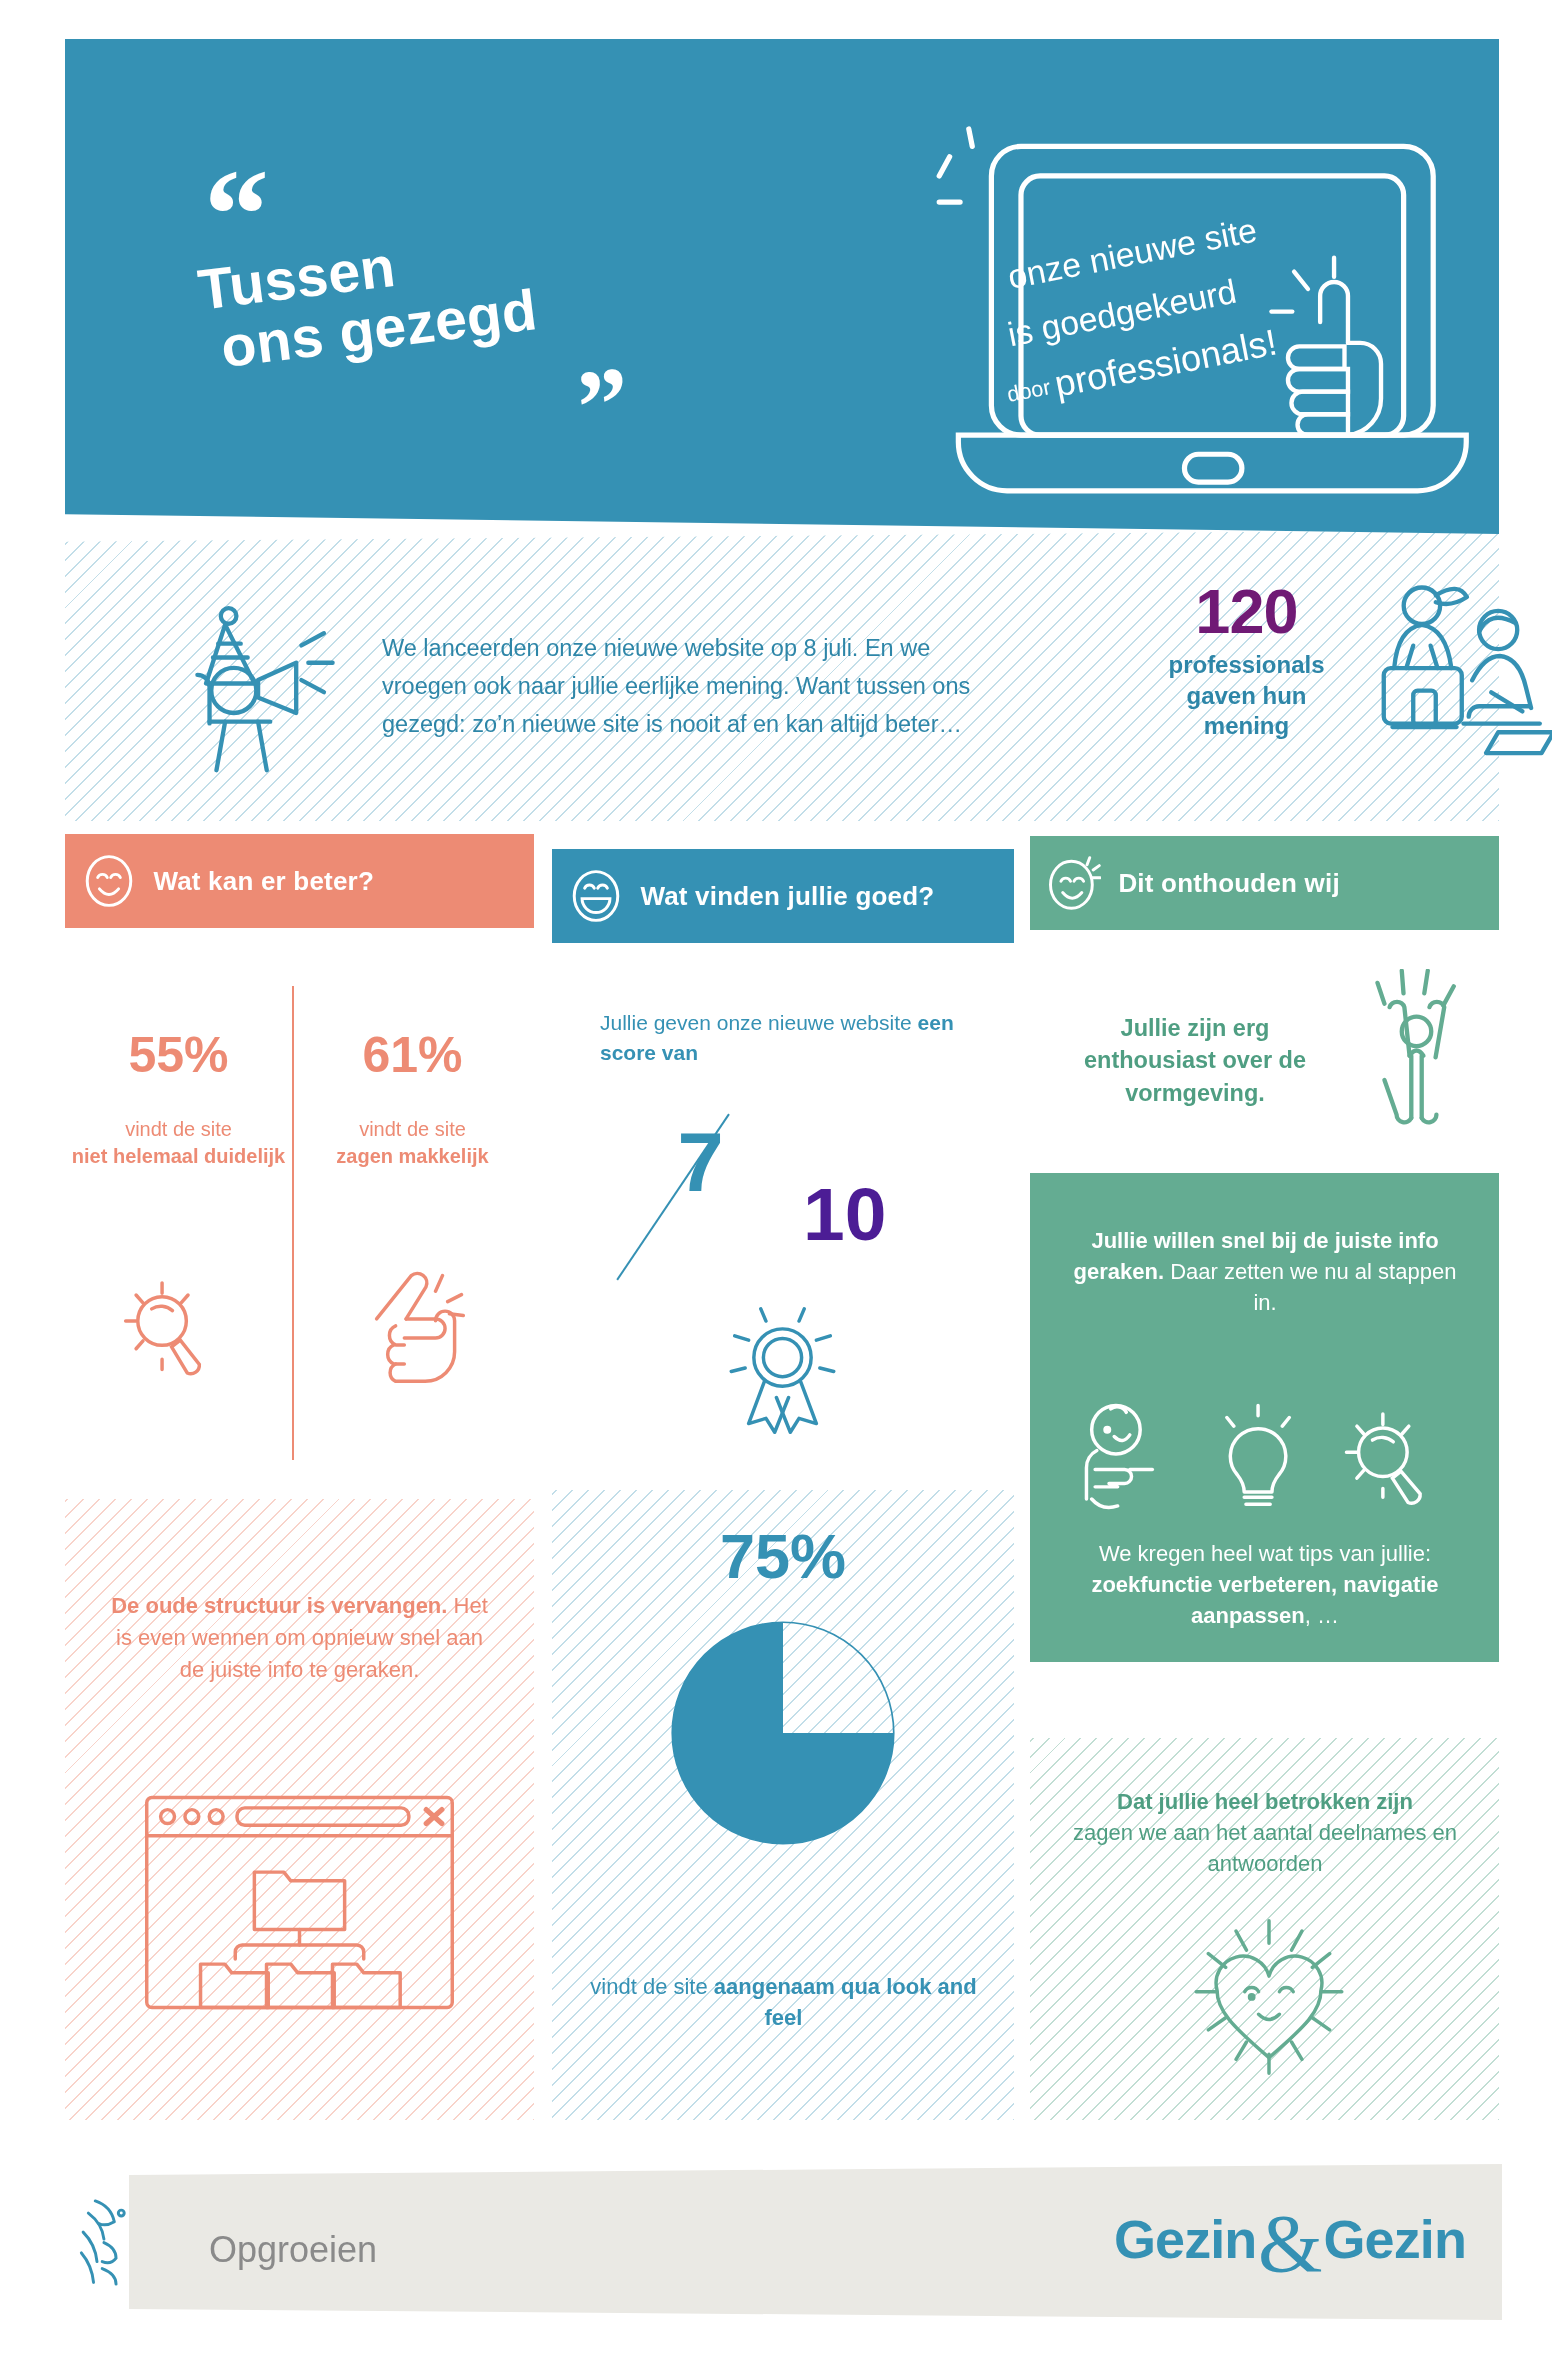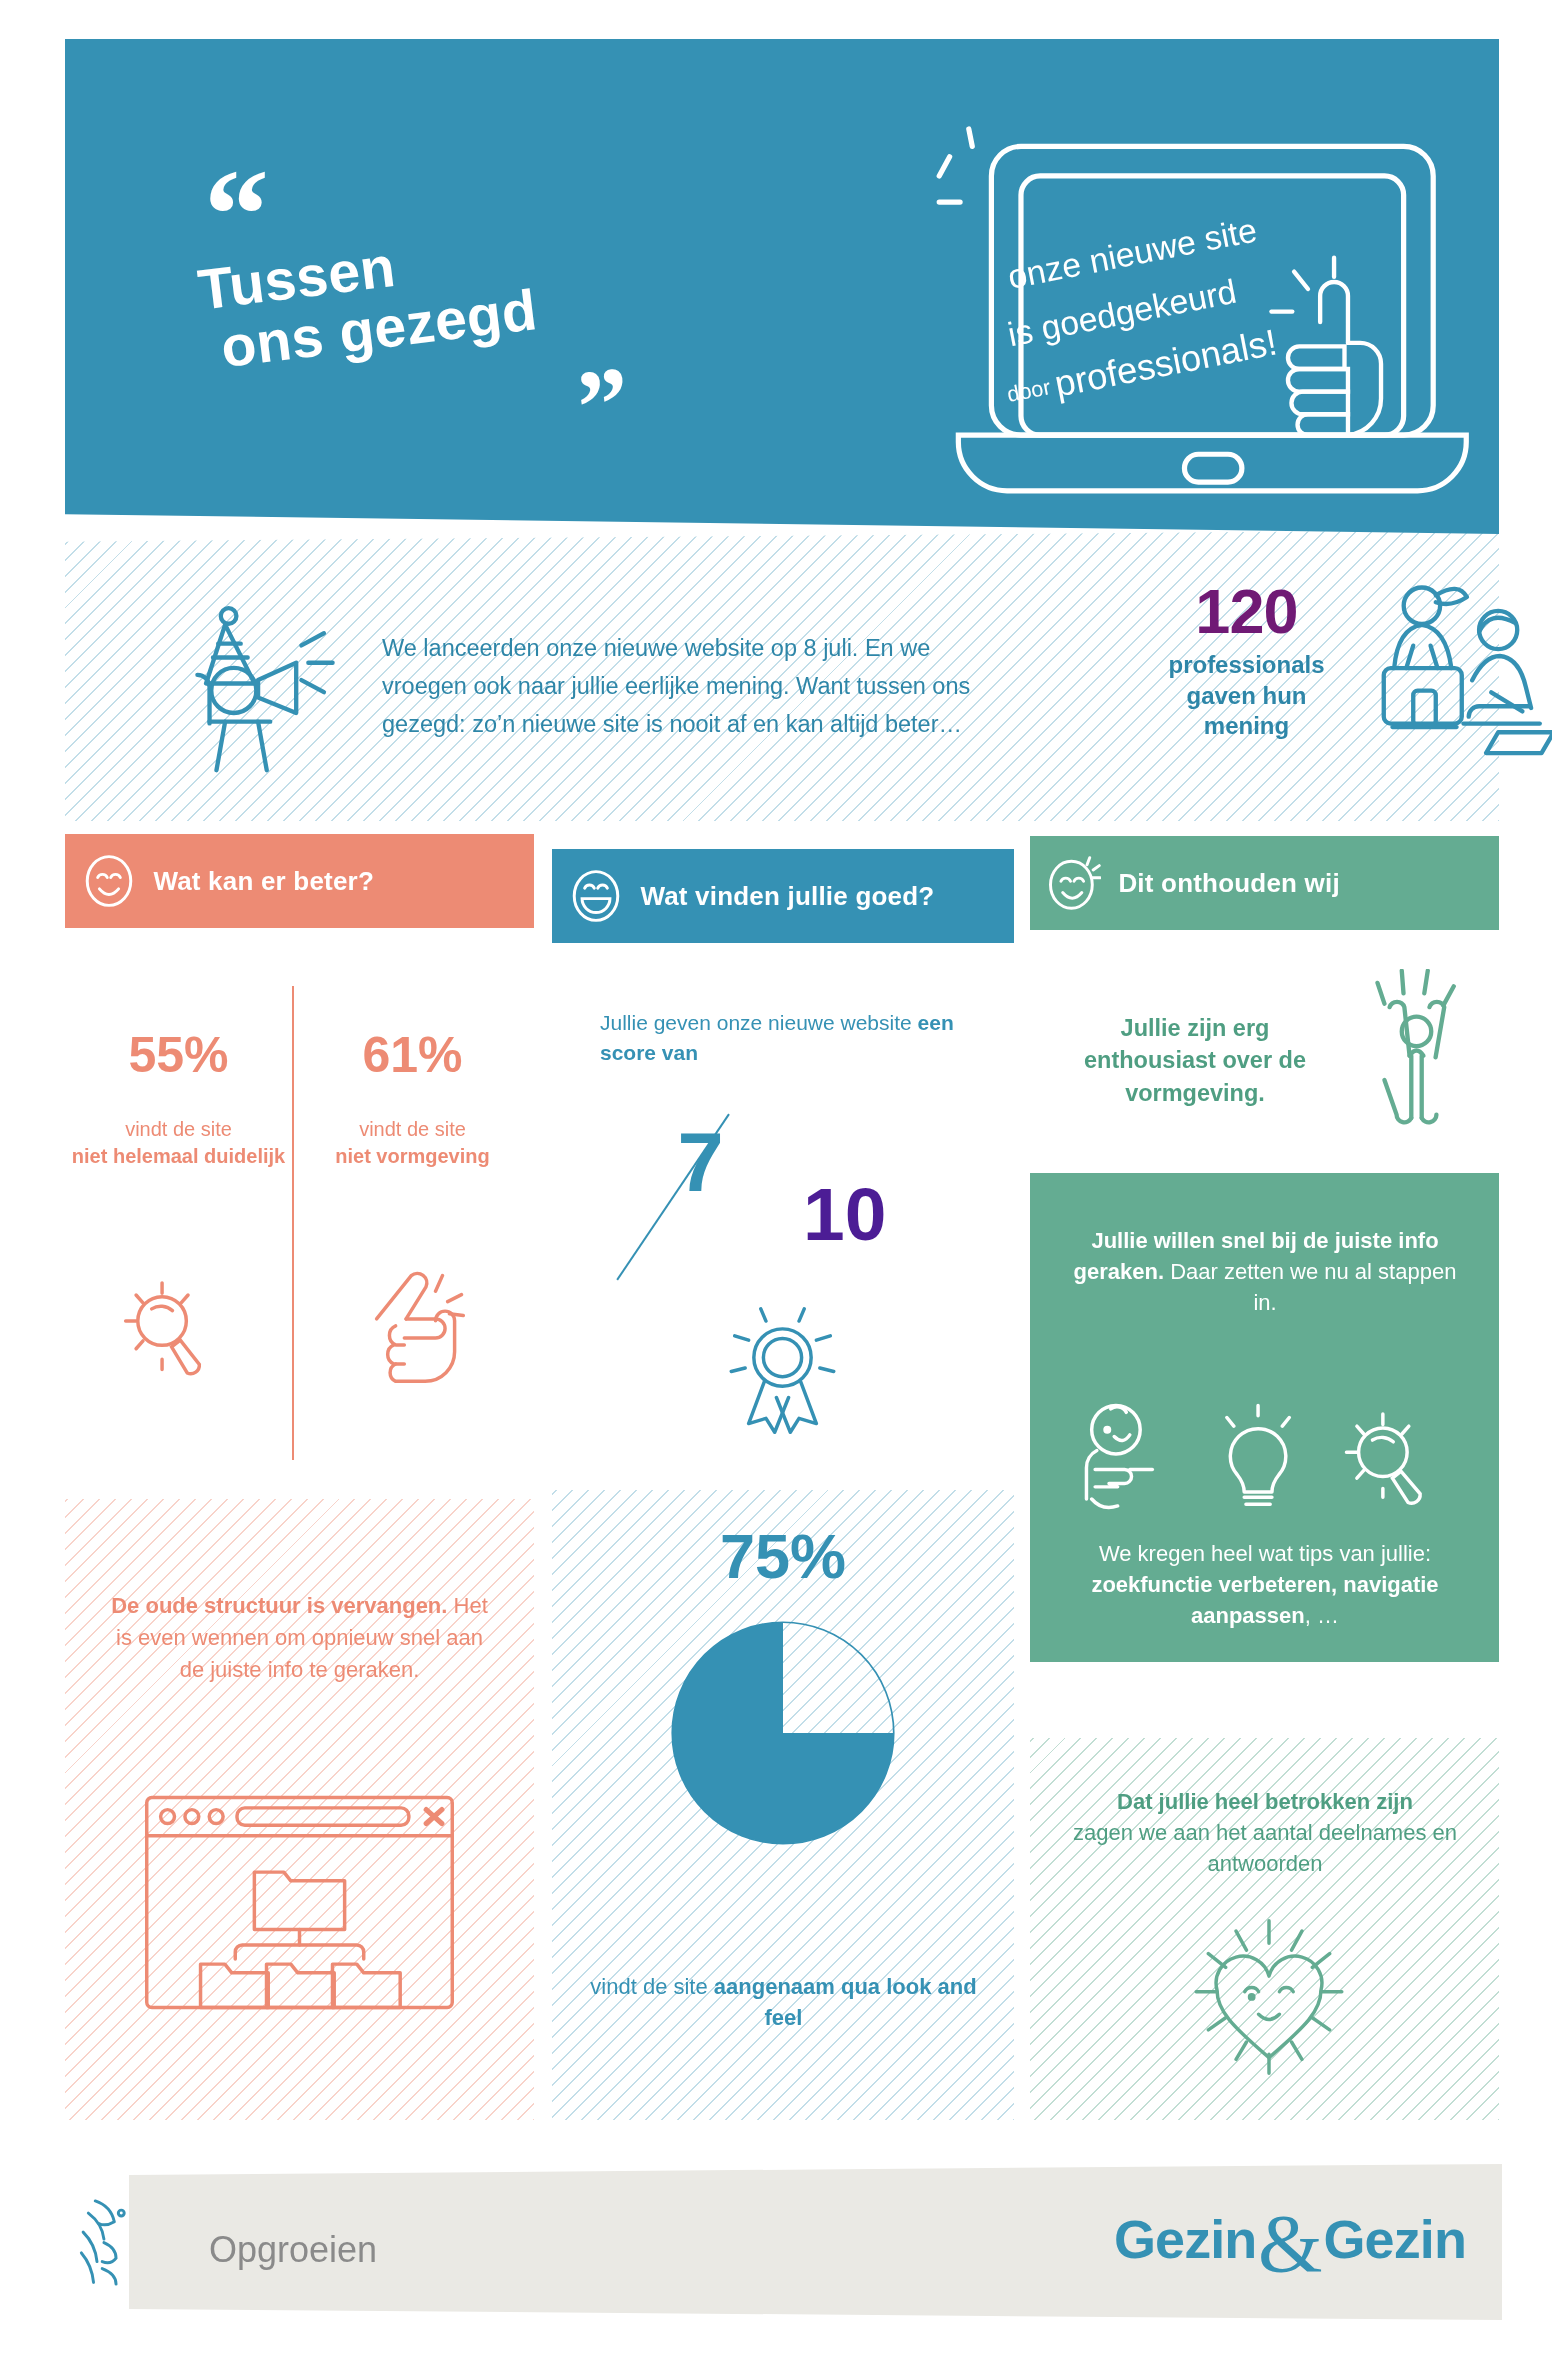--- a/index.html
+++ b/index.html
@@ -322,21 +322,21 @@
     <div class="cap">
       <span>vindt de site</span><br>
       <b>niet helemaal duidelijk</b>
     </div>
   </div>
 
   <div class="mini mini-b">
     <div class="pct">61%</div>
     <div class="cap">
       <span>vindt de site</span><br>
-      <b>niet vormgeving</b>
+      <b>zagen makkelijk</b>
     </div>
   </div>
 
   <svg class="ic-mag" viewBox="0 0 120 135">
     <g fill="none" stroke="#ED8B74" stroke-width="4" stroke-linecap="round">
       <circle cx="52" cy="60" r="28"></circle>
       <path d="M40 46 a20 20 0 0 1 24 2"></path>
       <path d="M73 82 l22 28 a10 10 0 0 1 -14 10 l-18 -30z"></path>
       <path d="M52 16 v12 M22 30 l8 9 M10 60 h12 M22 92 l8 -9 M52 104 v12 M82 30 l-8 9"></path>
     </g>

